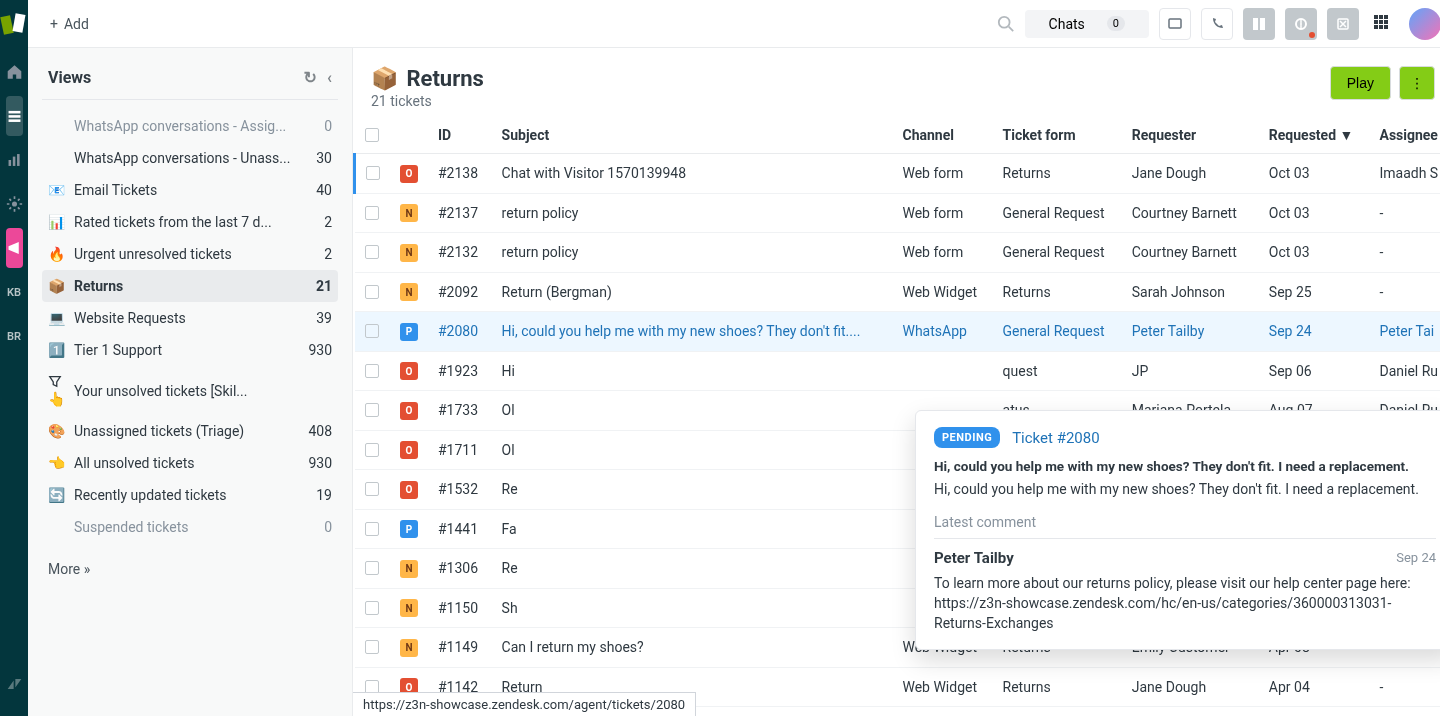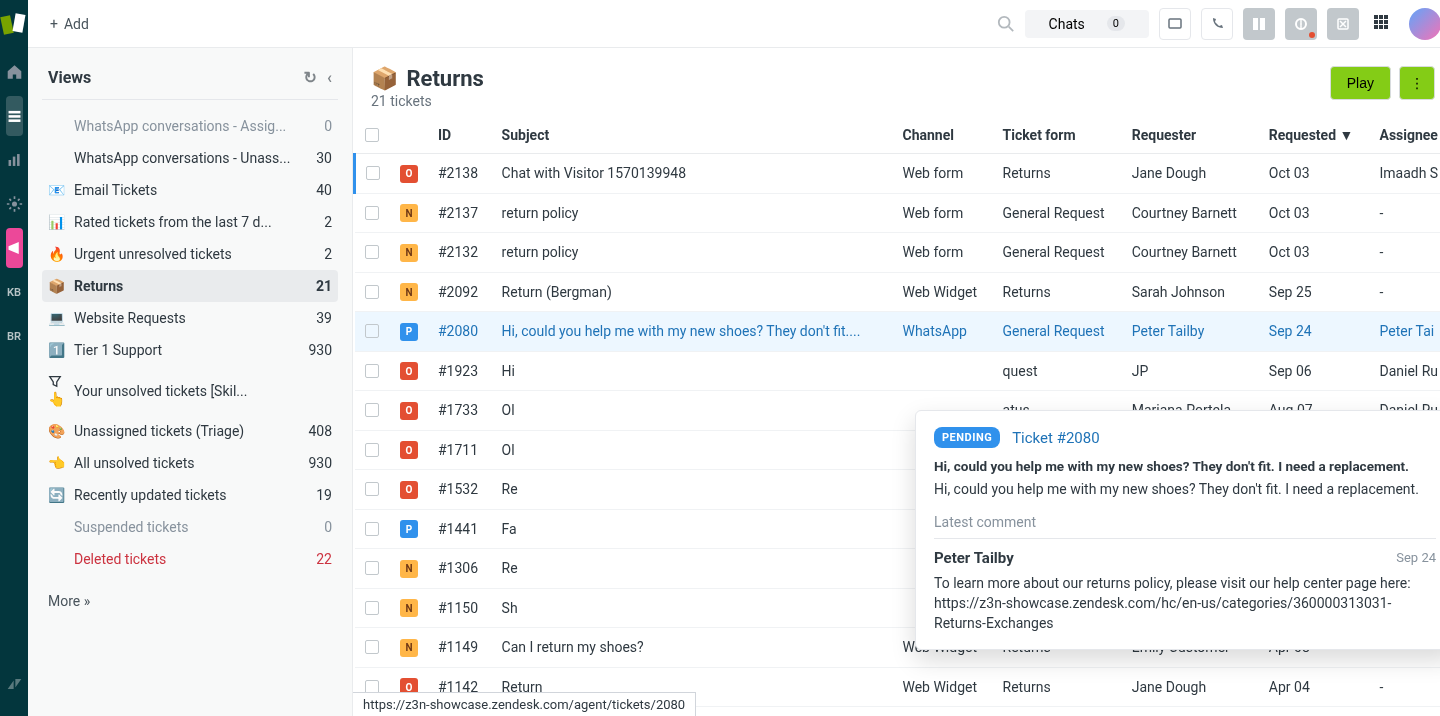--- a/index.html
+++ b/index.html
@@ -249,25 +249,20 @@
             <div class="view-row">
               <span class="view-icon">🔄</span>
               <span class="view-label">Recently updated tickets</span>
               <span class="view-count">19</span>
             </div>
             <div class="view-row muted">
               <span class="view-icon"></span>
               <span class="view-label">Suspended tickets</span>
               <span class="view-count">0</span>
             </div>
-            <div class="view-row deleted">
-              <span class="view-icon"></span>
-              <span class="view-label">Deleted tickets</span>
-              <span class="view-count">22</span>
-            </div>
           </div>
         <div class="more-link">More »</div>
       </div>
 
       <div class="tickets-panel">
         <div class="panel-header">
           <div>
             <div class="panel-title">
               <span>📦</span>
               <span>Returns</span>

